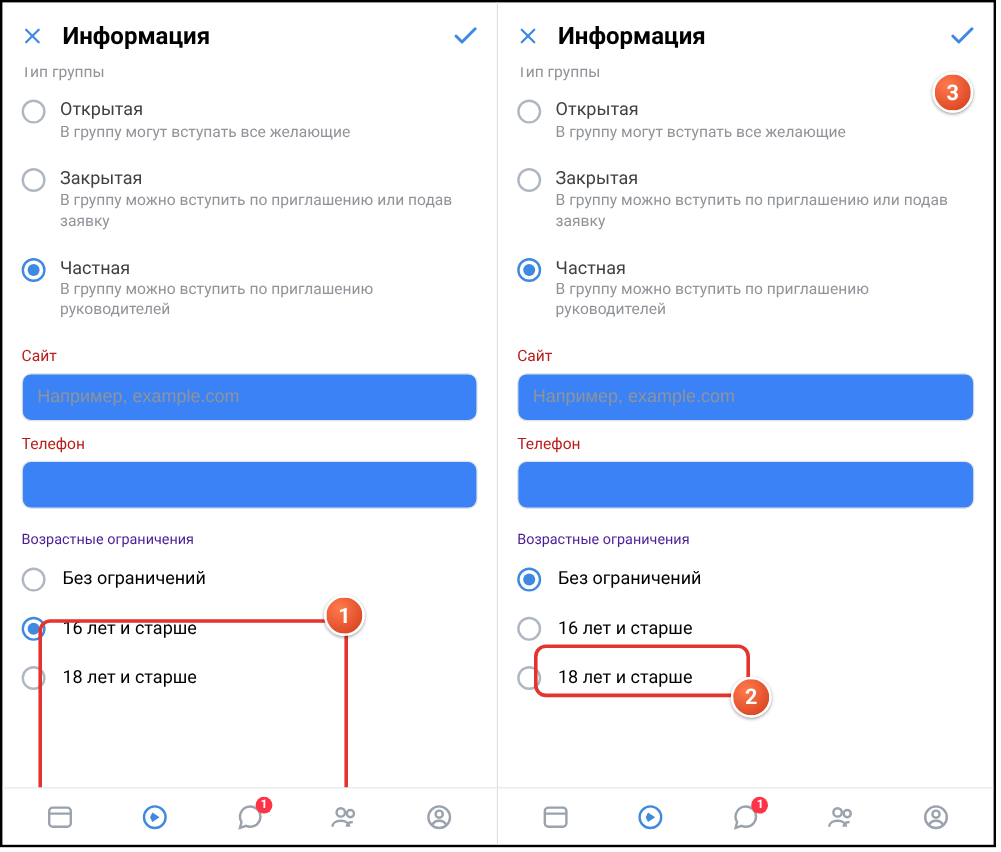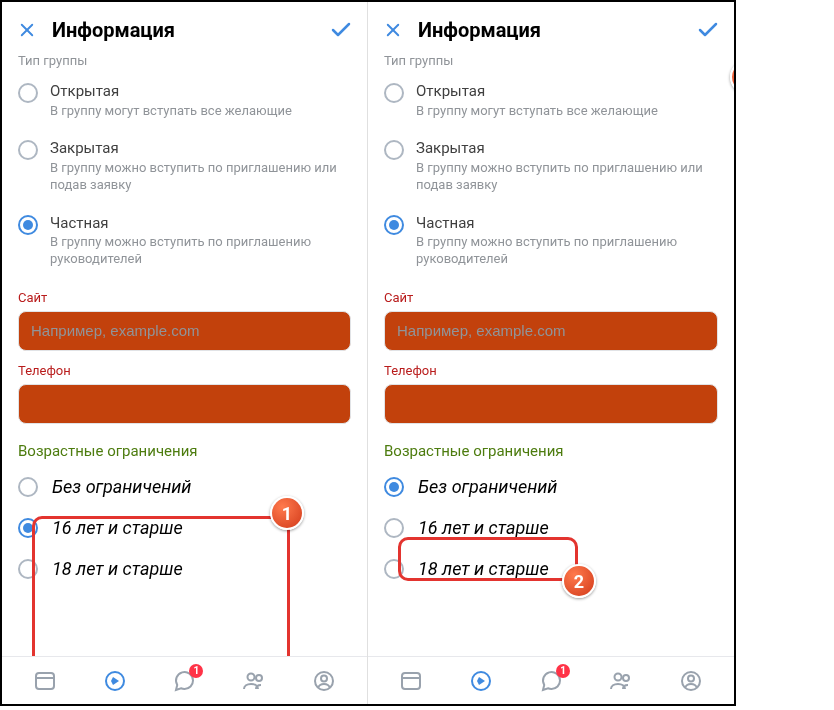--- a/index.html
+++ b/index.html
@@ -5,21 +5,21 @@
   * { box-sizing: border-box; margin: 0; padding: 0; }
   body {
     font-family: -apple-system, BlinkMacSystemFont, "Segoe UI", Roboto, Arial, sans-serif;
     background: #fff;
     width: 834px;
     height: 710px;
     position: relative;
   }
   .container {
     display: flex;
-    width: 736px;
+    width: 830px;
     height: 706px;
     border: 2px solid #000;
     background: #fff;
   }
   .panel {
     width: 50%;
     position: relative;
     border-right: 1px solid #e0e0e0;
     display: flex;
     flex-direction: column;
@@ -81,36 +81,36 @@
     border-radius: 50%;
   }
   .radio-text { margin-left: 12px; }
   .radio-title { font-size: 15px; color: #404040; line-height: 1.3; }
   .radio-desc { font-size: 13px; color: #909499; line-height: 1.3; margin-top: 1px; }
   .field-block { padding: 0 16px; margin-top: 12px; }
   .field-label { font-size: 13px; color: #b91c1c; margin-bottom: 6px; display: block; }
   .field-input {
     width: 100%;
     height: 40px;
-    background: #c2410c;
+    background: #3b82f6;
     border: 1px solid #e1e3e6;
     border-radius: 8px;
     padding: 0 12px;
     font-size: 15px;
     color: #000;
   }
   .field-input::placeholder { color: #909499; }
   .age-section { padding: 0 16px; margin-top: 18px; }
-  .age-label { font-size: 15px; color: #4d7c0f; margin-bottom: 6px; }
+  .age-label { font-size: 12px; color: #4c1d95; margin-bottom: 6px; }
   .age-radio-row {
     display: flex; align-items: center;
     padding: 10px 0;
     cursor: pointer;
   }
-  .age-radio-row .radio-text { margin-left: 14px; font-size: 18px; color: #000; font-style: italic; }
+  .age-radio-row .radio-text { margin-left: 14px; font-size: 15px; color: #000; }
   .tabbar {
     height: 48px;
     border-top: 1px solid #e7e8ec;
     display: flex;
     align-items: center;
     justify-content: space-around;
     padding: 0 8px;
   }
   .tab-icon {
     width: 26px; height: 26px;

